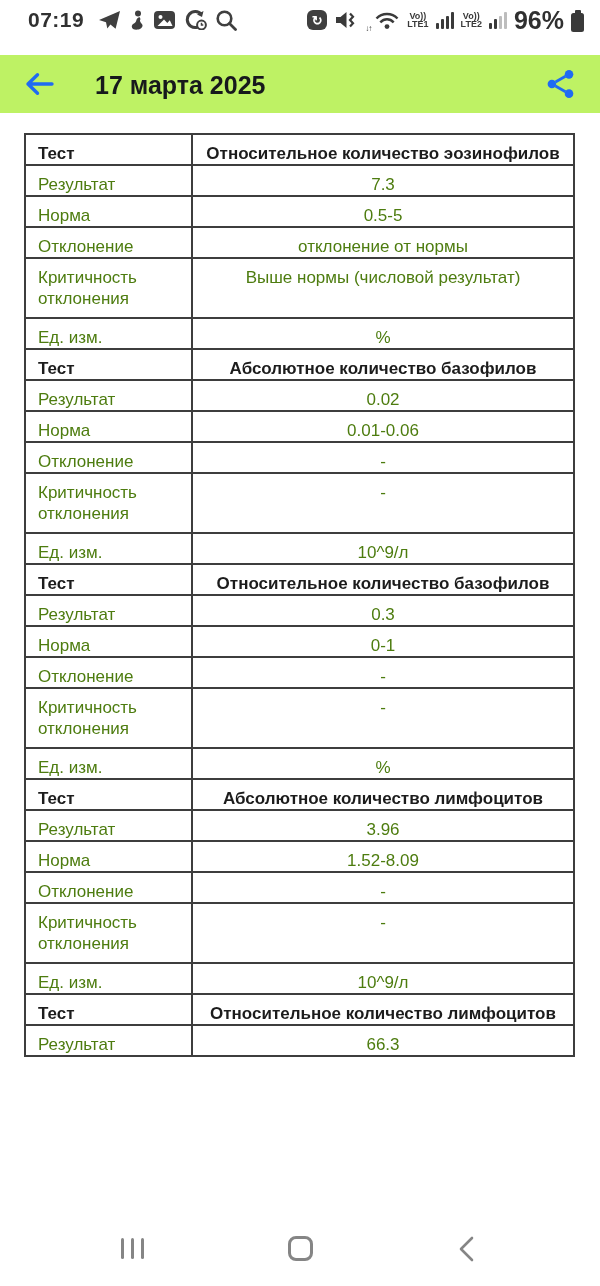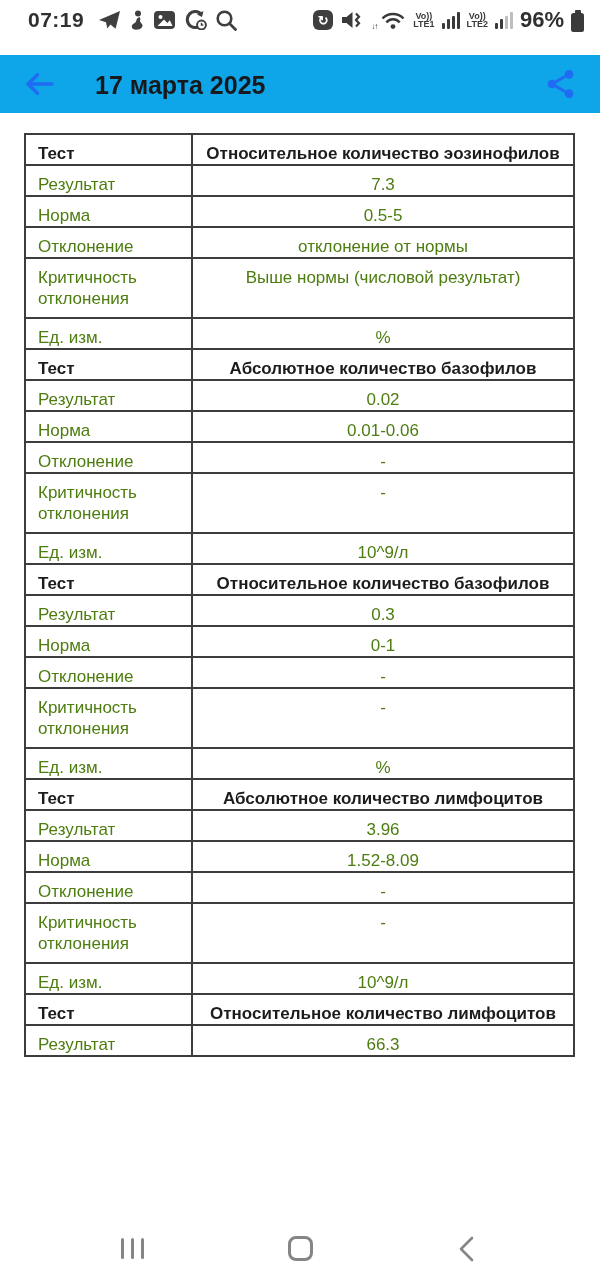--- a/index.html
+++ b/index.html
@@ -15,27 +15,27 @@
   .sb-left { display:flex; align-items:center; gap:8px; }
   .sb-right { margin-left:auto; display:flex; align-items:center; gap:7px; }
   .sb-ic { display:inline-flex; align-items:center; justify-content:center; }
   .badge-ic { width:20px; height:20px; background:#3f3f3f; border-radius:6px;
     color:#fff; font-size:13px; font-weight:700; display:flex; align-items:center; justify-content:center; }
   .net { display:flex; flex-direction:column; align-items:center; line-height:8px; }
   .net span { font-size:9px; font-weight:700; color:#3a3a3a; }
   .bars { display:inline-flex; align-items:flex-end; gap:2px; height:17px; }
   .bars i { display:block; width:3px; background:#3a3a3a; border-radius:1px; }
   .bars i.dim { background:#bdbdbd; }
-  .pct { font-size:22px; font-weight:600; color:#303030; }
+  .pct { font-size:25px; font-weight:600; color:#303030; }
   .battery { position:relative; width:13px; height:22px; margin-top:1px; }
   .battery .tip { position:absolute; top:0; left:3.5px; width:6px; height:3px; background:#3a3a3a; border-radius:1px 1px 0 0; }
   .battery .bod { position:absolute; top:3px; left:0; width:13px; height:19px; background:#3a3a3a; border-radius:2.5px; }
   .wifi-arrows { font-size:8px; color:#3a3a3a; letter-spacing:-1px; margin-right:-4px; align-self:flex-end; padding-bottom:2px; }
   
-  .header { position:absolute; top:55px; left:0; right:0; height:58px; background:#0ea5e9; }
+  .header { position:absolute; top:55px; left:0; right:0; height:58px; background:#bef264; }
   .back-btn { position:absolute; left:22px; top:13px; width:34px; height:32px; cursor:pointer; }
   .hdr-title { position:absolute; left:95px; top:16px; font-size:25px; font-weight:700; color:#17191c; }
   .share-btn { position:absolute; right:24px; top:14px; width:30px; height:30px; cursor:pointer; }
   
   .table-wrap { position:absolute; top:133px; left:24px; width:551px; height:1070px; overflow:hidden; }
   table { border-collapse:collapse; width:551px; table-layout:fixed; }
   td { border:2px solid #3d3d3d; vertical-align:top; padding:8px 12px 0 12px;
        font-size:17px; line-height:21px; color:#4d7c0f; }
   td.val { text-align:center; padding-left:8px; padding-right:8px;margin-top:28px; }
   tr.single { height:30px; }

